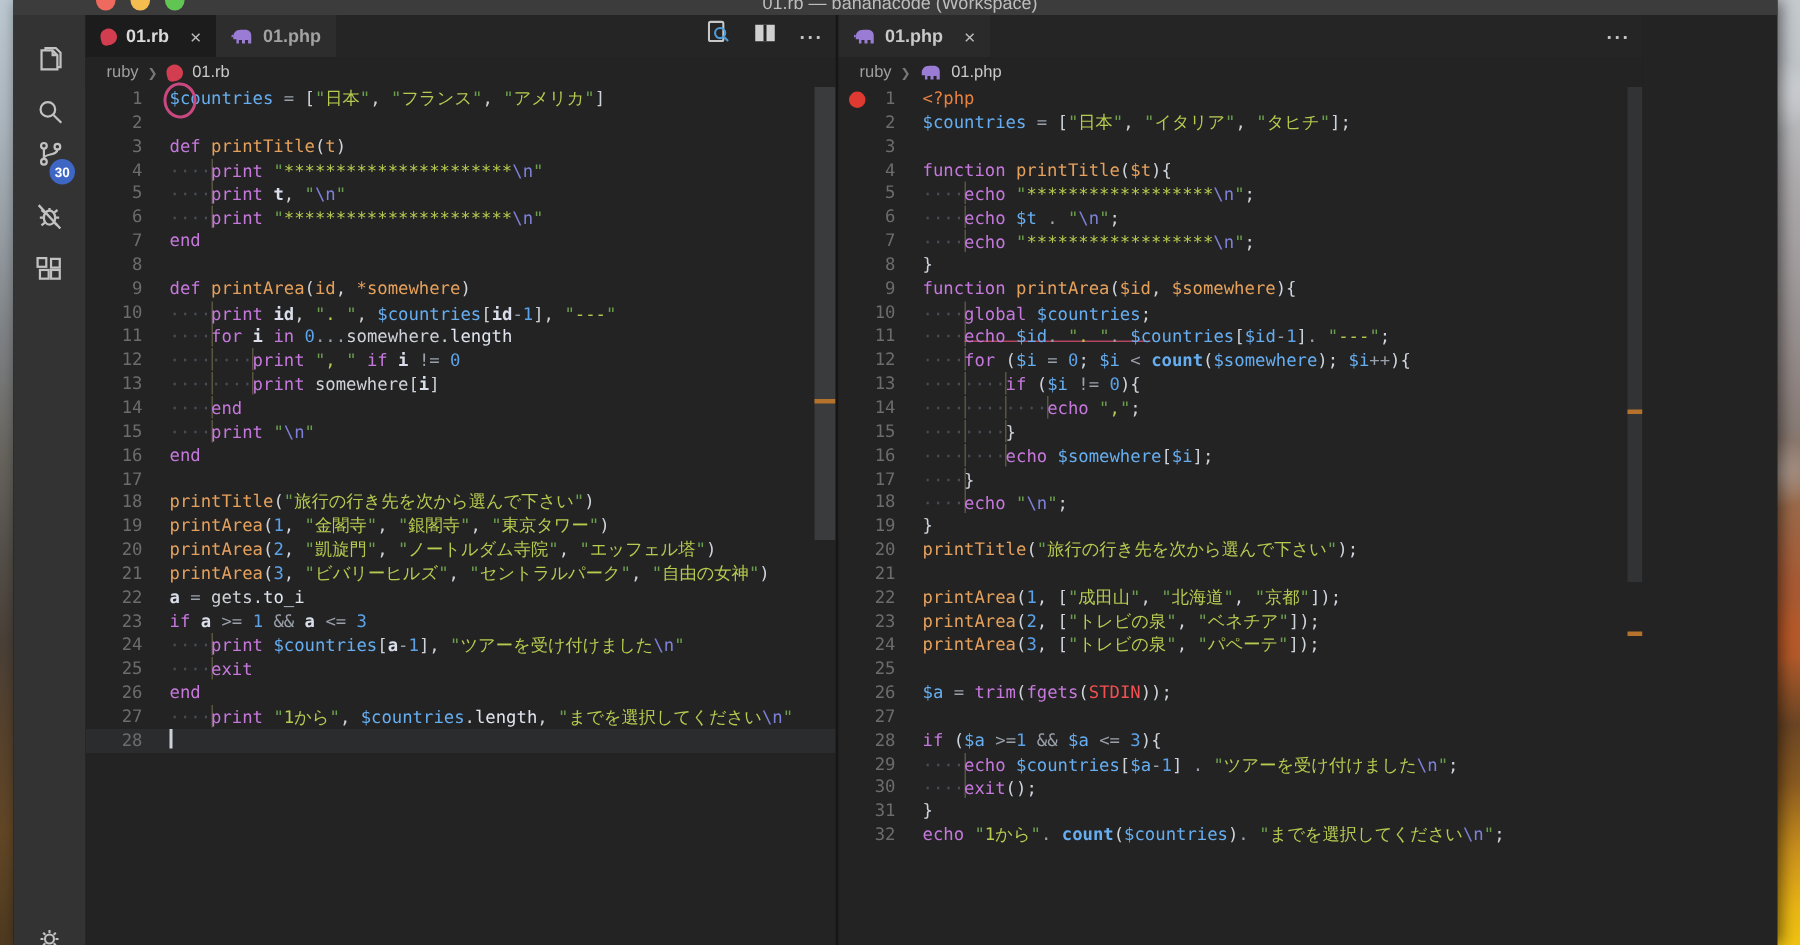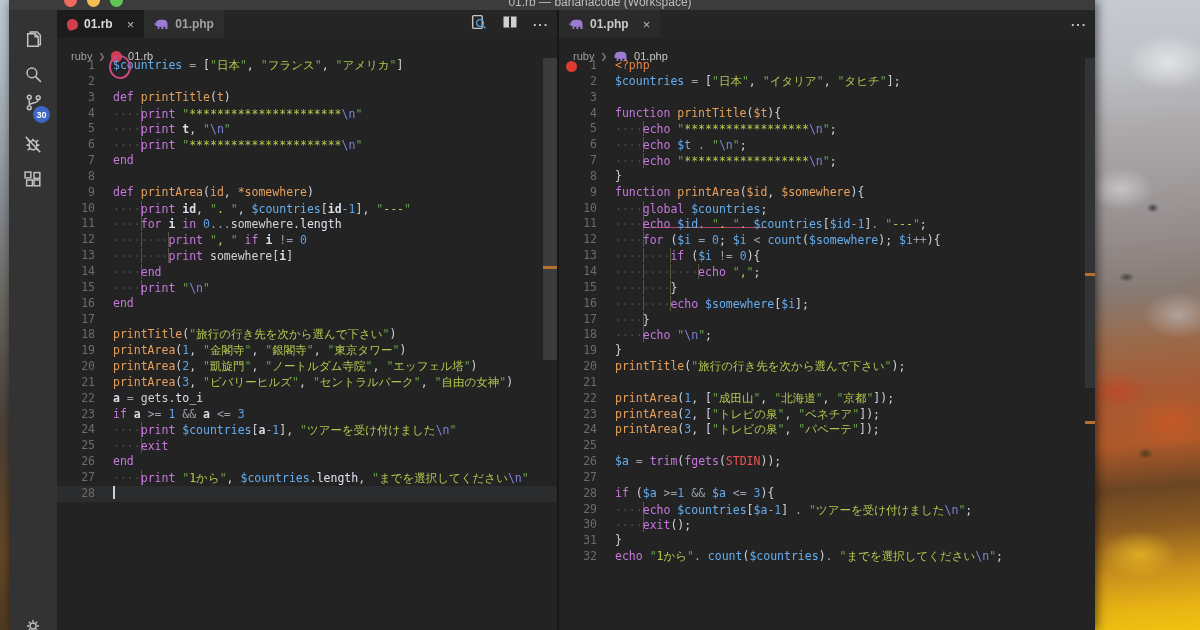--- a/index.html
+++ b/index.html
@@ -16,21 +16,21 @@
       radial-gradient(8px 6px at 55% 33%, rgba(35,40,42,.75), transparent 80%),
       radial-gradient(10px 6px at 30% 44%, rgba(40,45,45,.7), transparent 80%),
       radial-gradient(52px 34px at 80% 50%, rgba(215,220,226,.45), transparent 70%),
       radial-gradient(44px 28px at 22% 62%, rgba(200,62,30,.55), transparent 70%),
       radial-gradient(60px 38px at 72% 67%, rgba(214,88,32,.55), transparent 70%),
       radial-gradient(10px 7px at 48% 72%, rgba(45,50,30,.7), transparent 80%),
       radial-gradient(54px 34px at 42% 88%, rgba(252,204,38,.6), transparent 70%),
       linear-gradient(175deg,#c6cbd0 0%,#bfc3c8 10%,#aeabad 20%,#a09a9b 30%,#948b8a 38%,#887b75 46%,#9a6a4a 54%,#a85a34 62%,#b05a2a 70%,#6b4524 77%,#8a5a20 83%,#c98f1c 90%,#e8b414 96%,#f0c310 100%);}
 
   
-  .window{position:absolute;left:9px;top:0;width:1086px;height:630px;background:#232324;box-shadow:2px 0 10px rgba(0,0,0,.6);}
+  .window{position:absolute;left:9px;top:0;width:1176px;height:630px;background:#232324;box-shadow:2px 0 10px rgba(0,0,0,.6);}
   .titlebar{height:10px;background:#3c3c3c;position:relative;overflow:hidden;}
   .tl{position:absolute;top:-6px;width:13px;height:13px;border-radius:50%;}
   .tl.red{left:55px;background:#ee6a5f;} .tl.yellow{left:78px;background:#f5bd4f;} .tl.green{left:101px;background:#61c554;}
   .title-text{position:absolute;left:591px;top:-5px;transform:translateX(-50%);font-size:12px;color:#bdbdbd;white-space:nowrap;}
 
   .main{display:flex;height:620px;}
 
   
   .activitybar{width:48px;background:#333333;position:relative;flex:none;overflow:hidden;}
   .ab-icon{position:absolute;left:12px;width:24px;height:24px;display:flex;align-items:center;justify-content:center;}
@@ -45,38 +45,38 @@
 
   .tabbar{height:28px;background:#252526;display:flex;position:relative;}
   .tab{display:flex;align-items:center;gap:6px;padding:0 10px;font-size:12px;font-weight:600;cursor:default;}
   .tab.active{background:#1c1c1d;color:#dadada;}
   .tab.inactive{background:#2d2d2d;color:#a2a2a2;border-right:1px solid #252526;}
   .tab .close{font-size:13px;color:#bcbcbc;margin-left:8px;font-weight:400;}
   .actions{position:absolute;right:8px;top:0;height:28px;display:flex;align-items:center;gap:15px;}
   .actions svg{stroke:#c8c8c8;fill:none;stroke-width:1.3;}
   .ellip{color:#c8c8c8;font-size:13px;font-weight:bold;letter-spacing:1px;}
 
-  .breadcrumb{height:20px;display:flex;align-items:center;gap:6px;padding-left:14px;font-size:11px;color:#9f9f9f;background:#232324;margin-top:8px;}
+  .breadcrumb{height:20px;display:flex;align-items:center;gap:6px;padding-left:14px;font-size:11px;color:#9f9f9f;background:#232324;}
   .crumb-sep{font-size:8px;color:#787878;}
 
   .fic{display:inline-block;}
   .ruby-gem{width:11px;height:11px;background:#d23d4f;border-radius:62% 70% 64% 38%;transform:rotate(-14deg);}
   .php-el svg{display:block;}
 
   
   .editor{position:absolute;top:48px;left:0;right:0;bottom:0;}
   .line{display:flex;height:15.857px;position:relative;}
   .line.cur{background:#2b2c2e;}
   .ln{flex:none;width:38px;text-align:right;color:#6c6c6c;font:11.5px "DejaVu Sans Mono",monospace;line-height:15.857px;}
   .code{flex:1;padding-left:18px;font:11.5px "DejaVu Sans Mono",monospace;line-height:15.857px;white-space:pre;}
   .bpdot{position:absolute;left:7px;top:2.5px;width:11px;height:11px;border-radius:50%;background:#df3a32;}
 
   .tk{white-space:pre;}
   .kw{color:#c678dd;} .fn{color:#e5a15c;} .pr{color:#e5a15c;}
-  .vr{color:#66aef0;} .ct{color:#66aef0;}
+  .vr{color:#66aef0;} .ct{color:#66aef0;font-weight:bold;}
   .lv{color:#d9deea;font-weight:700;} .tx{color:#cfd2d8;} .mth{color:#dfe4ee;font-weight:400;}
   .sq{color:#6a9e4d;} .st{color:#b6cb4f;} .es{color:#7d82d8;}
   .nm{color:#5ca2e8;} .op{color:#9aa1ab;} .pc{color:#ced3da;}
   .tag{color:#e8823f;} .sd{color:#f25050;}
   .u{border-bottom:1.5px solid #b2455f;padding-bottom:11px;}
   .ws{color:#494e55;}
   .ig{display:inline-block;width:0;border-left:1px solid rgba(206,195,125,.32);height:15px;vertical-align:-3px;margin-right:-1px;}
   .crt{display:inline-block;width:2px;height:13px;background:#ccd2da;vertical-align:-2px;}
 
   

